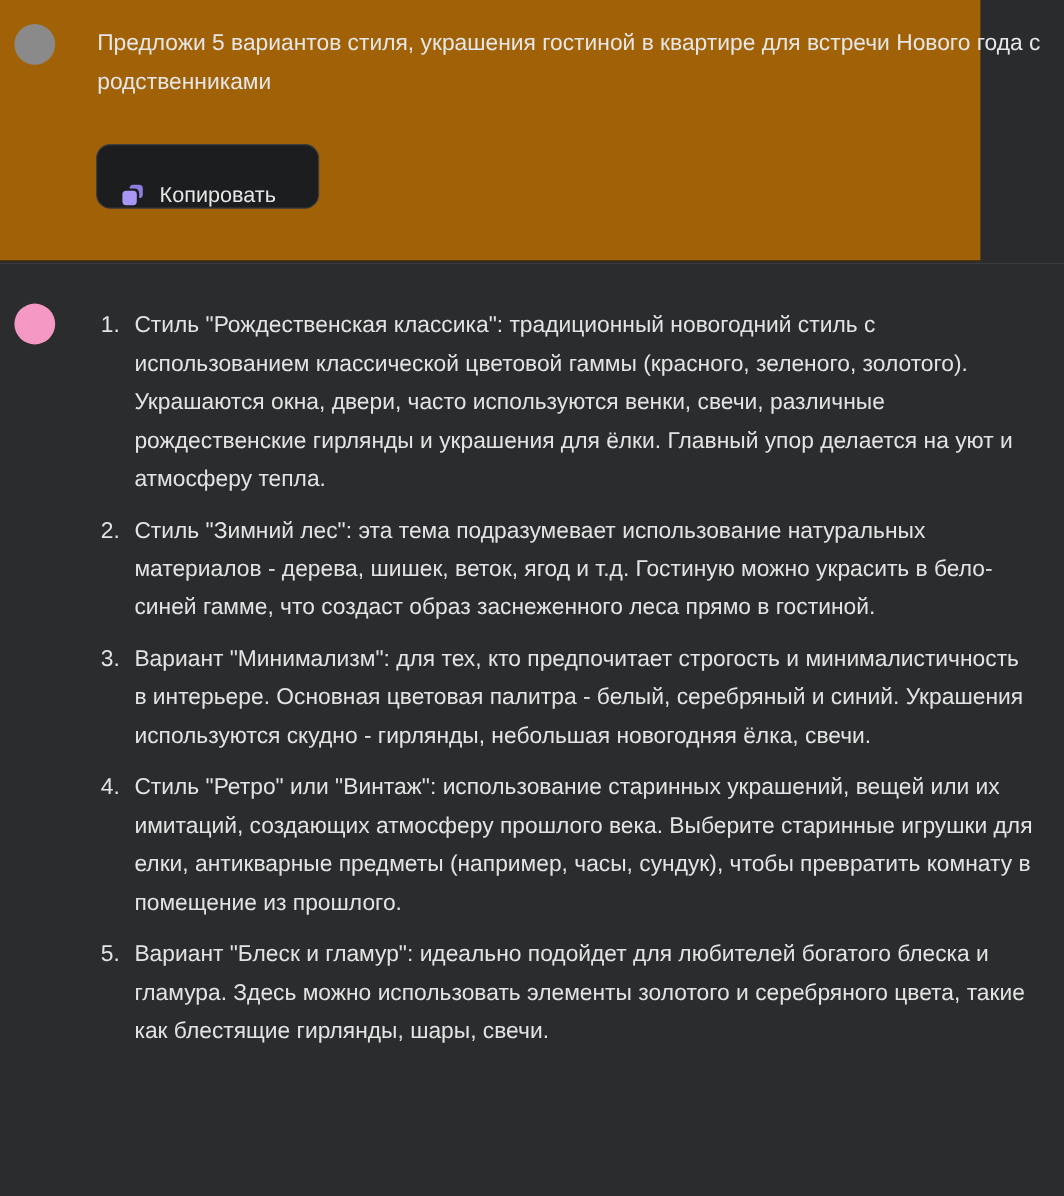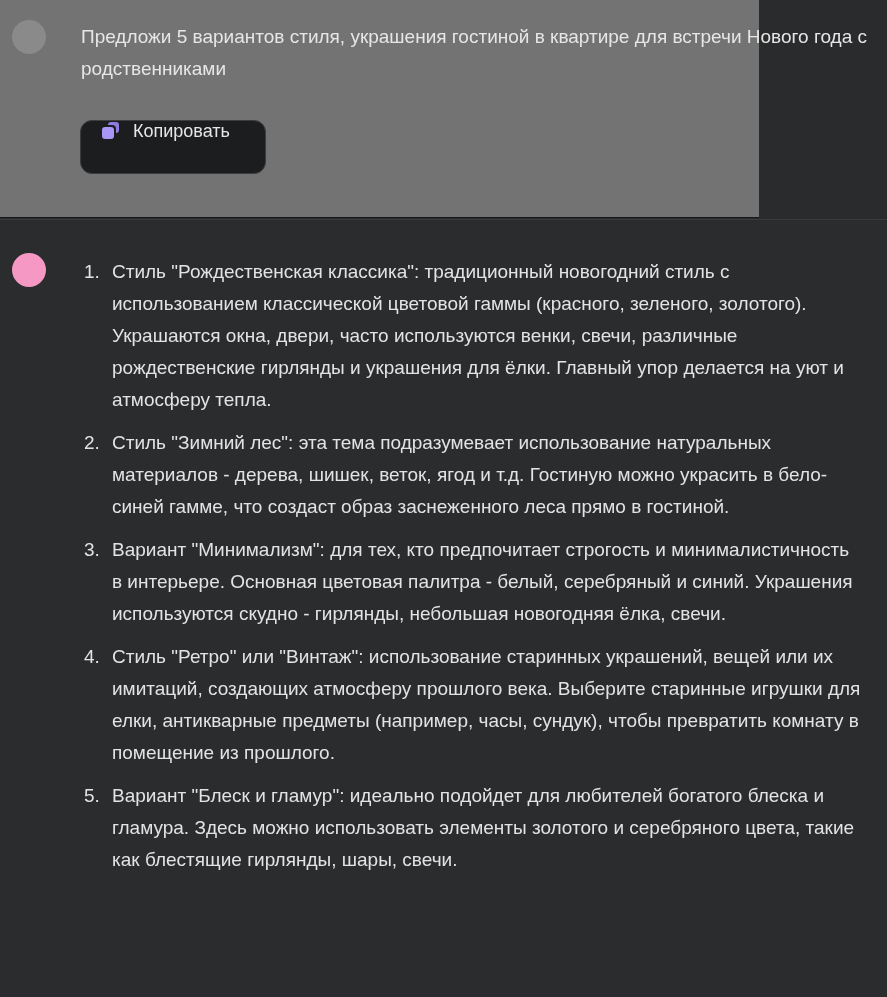--- a/index.html
+++ b/index.html
@@ -7,23 +7,23 @@
       width: 887px;
       height: 997px;
       overflow: hidden;
       background: #2a2b2d;
       font-family: "Liberation Sans", "DejaVu Sans", sans-serif;
       color: #e3e3e3;
     }
     .user-block {
       position: absolute;
       left: 0; top: 0;
-      width: 759px;
+      width: 817px;
       height: 218px;
-      background: #737373;
+      background: #a16207;
       border-bottom: 1px solid #17181a;
     }
     .user-avatar {
       position: absolute;
       left: 12px; top: 20px;
       width: 34px; height: 34px;
       border-radius: 50%;
       background: #8a8a8a;
     }
     .user-text {
@@ -35,21 +35,21 @@
       color: #e6e6e6;
     }
     .copy-button {
       position: absolute;
       left: 80px; top: 120px;
       width: 186px; height: 54px;
       border: 1px solid #3c3d40;
       border-radius: 12px;
       background: #1c1d1f;
       display: flex;
-      align-items: flex-start;
+      align-items: flex-end;
       padding-left: 20px;
       cursor: pointer;
     }
     .copy-icon {
       position: relative;
       width: 20px; height: 20px;
       margin-right: 12px;
     }
     .copy-icon .sq-back {
       position: absolute;

